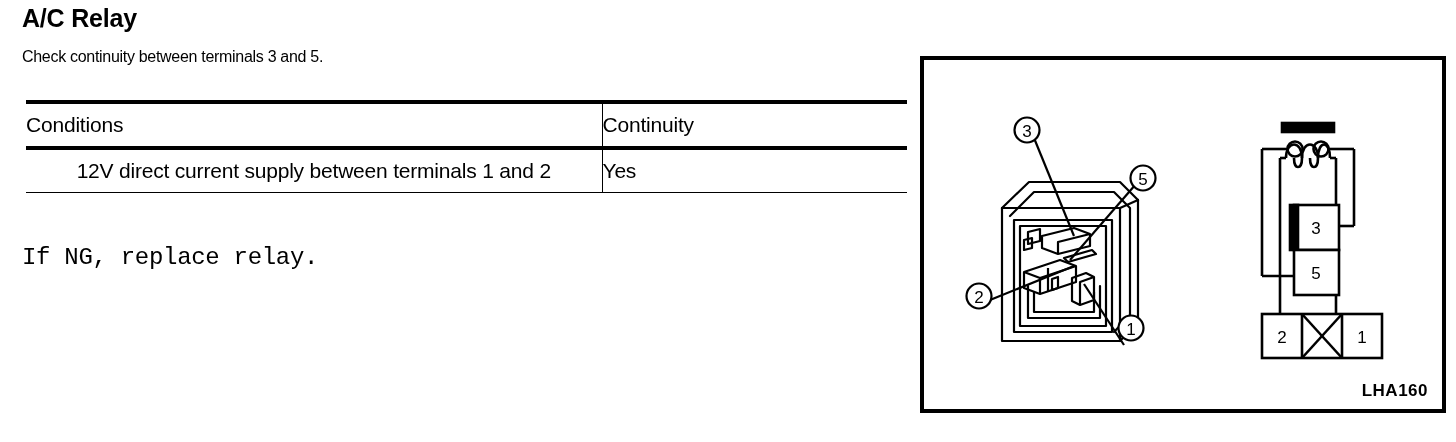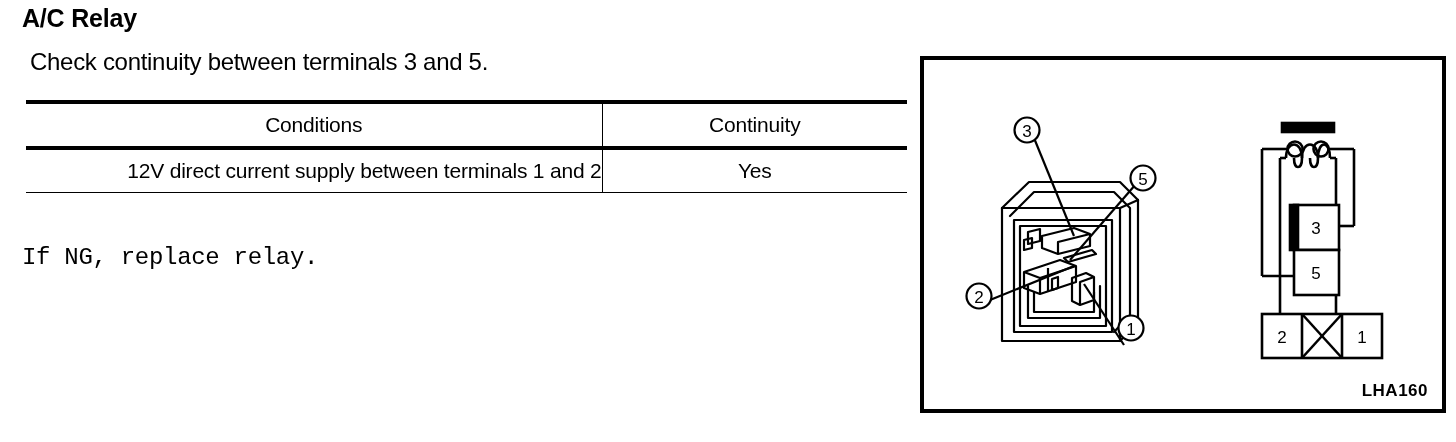--- a/index.html
+++ b/index.html
@@ -32,24 +32,23 @@
     font-size: 25px;
     font-weight: bold;
     letter-spacing: -0.2px;
     white-space: nowrap;
   }
 
   #instruction-line {
     position: absolute;
     left: 22px;
     top: 48px;
-    font-size: 24px;
+    font-size: 16px;
     letter-spacing: -0.3px;
     white-space: nowrap;
-    margin-left: 8px;
   }
 
   
   #continuity-table {
     position: absolute;
     left: 26px;
     top: 100px;
     width: 881px;
     border-collapse: collapse;
     table-layout: fixed;
@@ -60,28 +59,28 @@
     font-weight: normal;
     vertical-align: middle;
     height: 42px;
     font-size: 21px;
     letter-spacing: -0.2px;
   }
   .col-conditions { width: 576px; }
   .col-continuity { width: 305px; }
 
   .rule-top td      { border-top: 4px solid #000; }
-  .head-row td      { border-bottom: 4px solid #000; text-align: center; }
+  .head-row td      { border-bottom: 4px solid #000; text-align: left; }
   .body-row-1 td    { border-bottom: 1.5px solid #000; }
   .body-row-2 td    { border-bottom: 4px solid #000; }
 
   .cell-divider     { border-left: 1.5px solid #000; margin-left: 22px; }
 
-  .cell-left  { text-align: right; padding-left: 12px; }
-  .cell-mid   { text-align: center; }
+  .cell-left  { text-align: center; padding-left: 12px; }
+  .cell-mid   { }
 
   #closing-line {
     position: absolute;
     left: 22px;
     top: 244px;
     font-size: 24px;
     letter-spacing: -0.3px;
     white-space: nowrap;
     font-family: Liberation Mono, monospace;
   }

